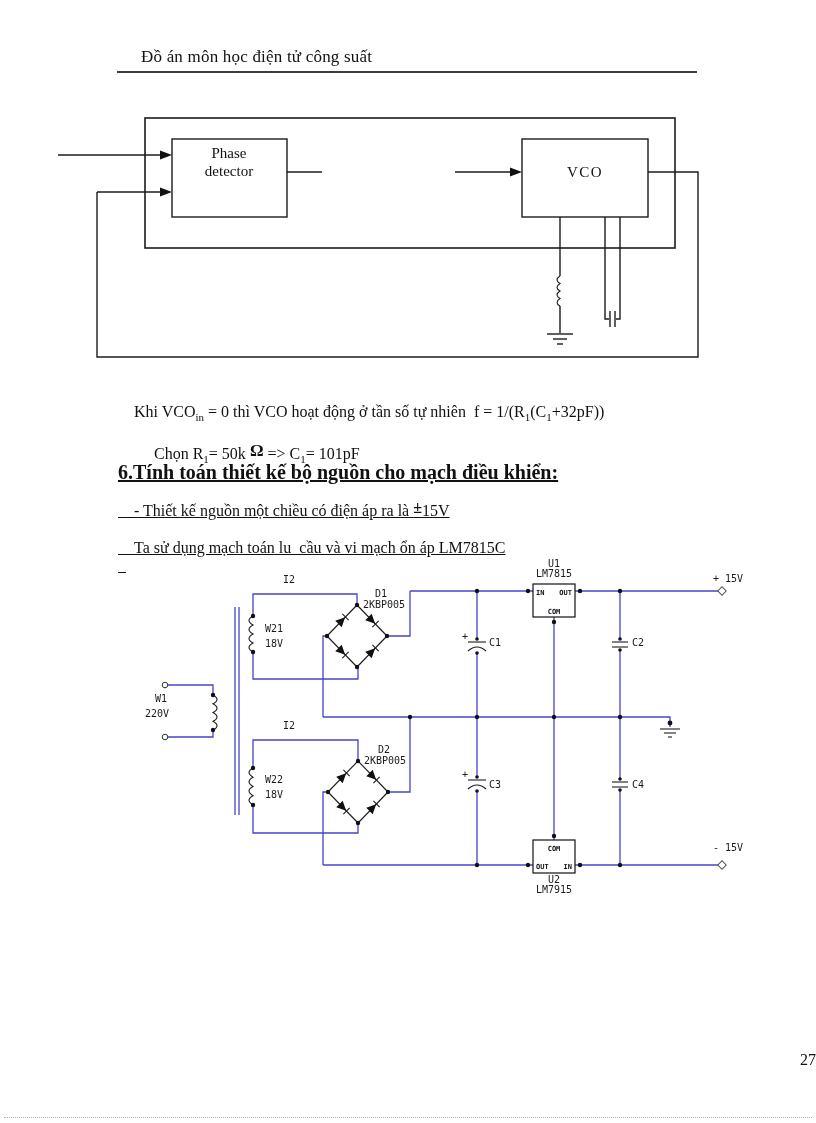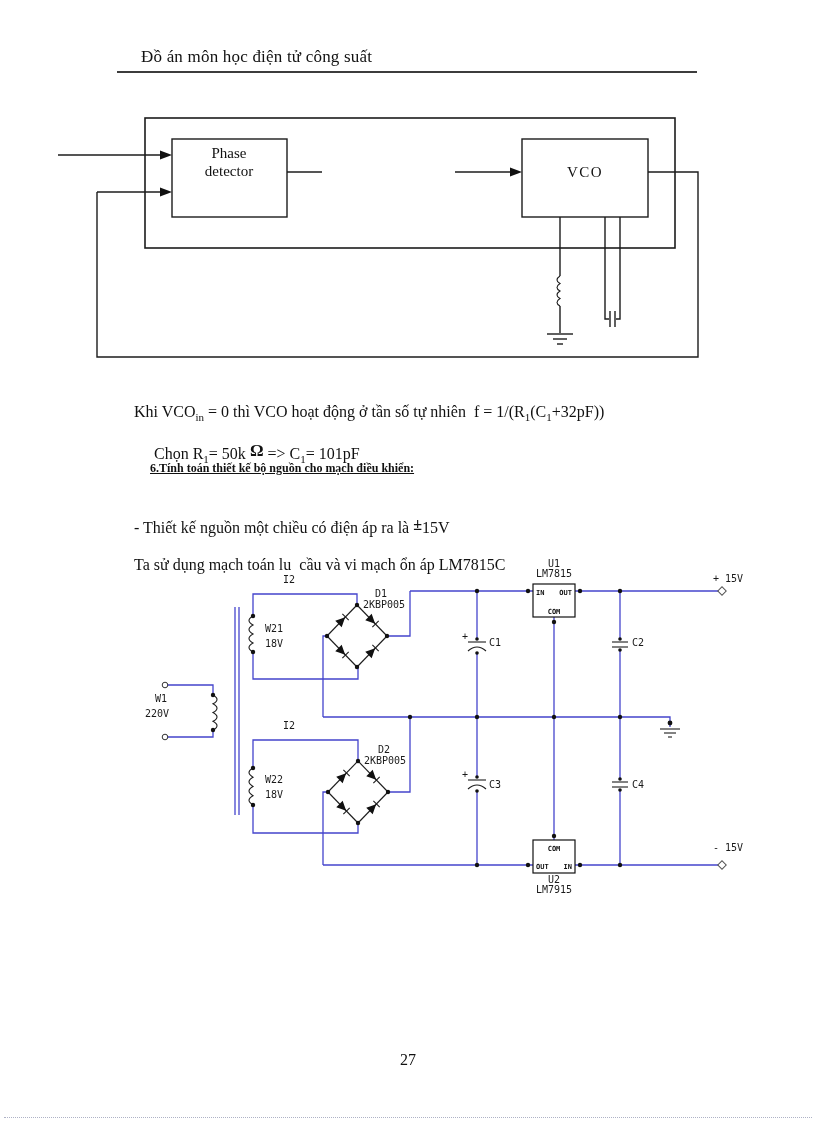--- a/index.html
+++ b/index.html
@@ -7,23 +7,23 @@
         font-family:"Liberation Serif",serif;color:#111;}
   .abs{position:absolute;}
   #header-title{left:117px;top:47px;font-size:17px;letter-spacing:.2px;margin-left:24px;}
   #header-rule{left:117px;top:71px;width:580px;height:2px;background:#3c3c3c;}
   .para{font-size:16px;line-height:21px;white-space:pre-wrap;}
   #para-vco{left:118px;top:380px;width:580px;}
   #para-vco .indent{display:block;margin-left:36px;}
   sub{font-size:11px;line-height:0;}
   .omega{font-weight:bold;font-size:17px;position:relative;top:-3px;}
   .pm{font-weight:bold;position:relative;top:-3px;}
-  #section-heading{left:118px;top:461px;font-size:12px;font-weight:bold;text-decoration:underline;margin-left:32px;}
-  #para-design{left:118px;top:500px;width:600px;font-size:16px;line-height:18.5px;white-space:pre-wrap;}
-  #page-number{left:0;top:1051px;width:816px;text-align:center;font-size:16px;font-family:Liberation Serif, serif;}
+  #section-heading{left:118px;top:461px;font-size:20px;font-weight:bold;text-decoration:underline;}
+  #para-design{left:118px;top:483px;width:600px;font-size:16px;line-height:18.5px;white-space:pre-wrap;text-decoration:underline;}
+  #page-number{left:0;top:1051px;width:816px;text-align:right;font-size:16px;font-family:Liberation Serif, serif;}
   #footer-dots{left:4px;top:1117px;width:808px;border-top:1.5px dotted #9aa0b8;opacity:.8;}
   svg{display:block;}
   svg text{font-family:"Liberation Serif",serif;}
   .blk{stroke:#1c1c1c;fill:none;stroke-width:1.4;}
   .blk-thick{stroke:#1c1c1c;fill:none;stroke-width:1.6;}
   .serif15{font-size:15px;fill:#111;}
   .mono{font-family:"DejaVu Sans Mono",monospace;font-size:10px;fill:#1a1a1a;}
   .pin{font-family:"DejaVu Sans Mono",monospace;font-size:7px;font-weight:bold;fill:#111;}
   .comp{stroke:#1c1c1c;fill:none;stroke-width:1.1;}
   .dot{fill:#111;stroke:none;}

